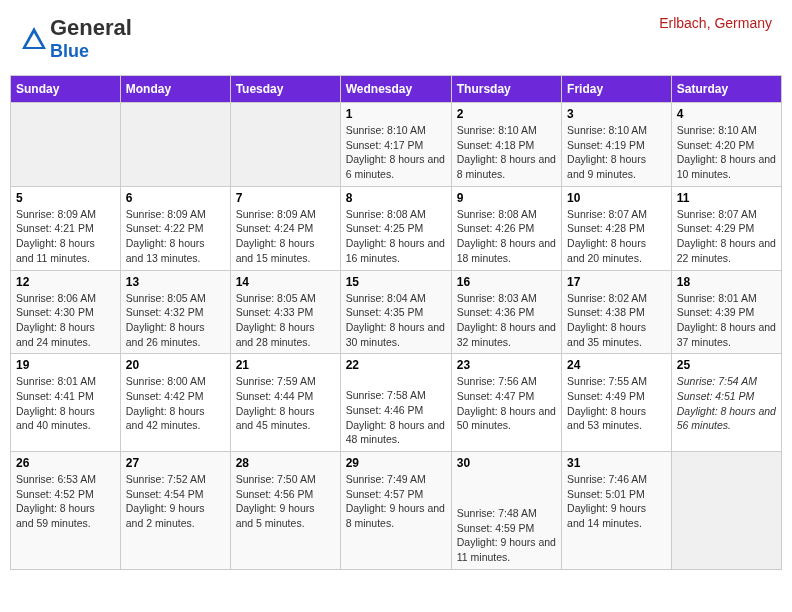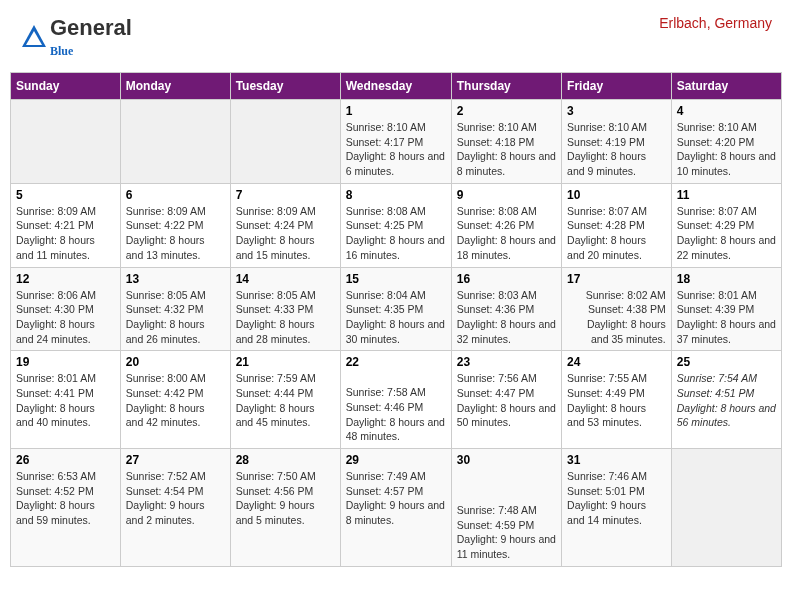--- a/index.html
+++ b/index.html
@@ -20,24 +20,23 @@
     .logo {
       display: flex;
       align-items: center;
     }
     .logo-text-general {
       font-size: 22px;
       font-weight: bold;
       color: #333;
     }
     .logo-text-blue {
-      font-size: 12px;
+      font-size: 18px;
       font-weight: bold;
       color: #1565c0;
-      font-family: Liberation Serif, serif;
     }
     .logo-icon {
       width: 28px;
       height: 28px;
       margin-right: 2px;
     }
     .title-block {
       text-align: right;
     }
     .month-title {
@@ -48,21 +47,21 @@
     .location {
       font-size: 14px;
       color: #b91c1c;
     }
     .calendar {
       width: 100%;
       border-collapse: collapse;
       font-size: 11px;
     }
     .calendar th {
-      background: #701a75;
+      background: #6d28d9;
       color: #fff;
       text-align: left;
       padding: 6px 5px;
       font-size: 12px;
       border: 1px solid #ccc;
     }
     .calendar td {
       vertical-align: top;
       border: 1px solid #ccc;
       padding: 4px 5px;
@@ -222,21 +221,21 @@
 Daylight: 8 hours and 30 minutes.</div>
         </td>
         <td>
           <span class="day-number">16</span>
           <div class="day-info" style="white-space: pre-line;">Sunrise: 8:03 AM
 Sunset: 4:36 PM
 Daylight: 8 hours and 32 minutes.</div>
         </td>
         <td>
           <span class="day-number">17</span>
-          <div class="day-info" style="white-space: pre-line; text-align: right;">Sunrise: 8:02 AM
+          <div class="day-info" style="white-space: pre-line;">Sunrise: 8:02 AM
 Sunset: 4:38 PM
 Daylight: 8 hours and 35 minutes.</div>
         </td>
         <td>
           <span class="day-number">18</span>
           <div class="day-info" style="white-space: pre-line;">Sunrise: 8:01 AM
 Sunset: 4:39 PM
 Daylight: 8 hours and 37 minutes.</div>
         </td>
       </tr>

